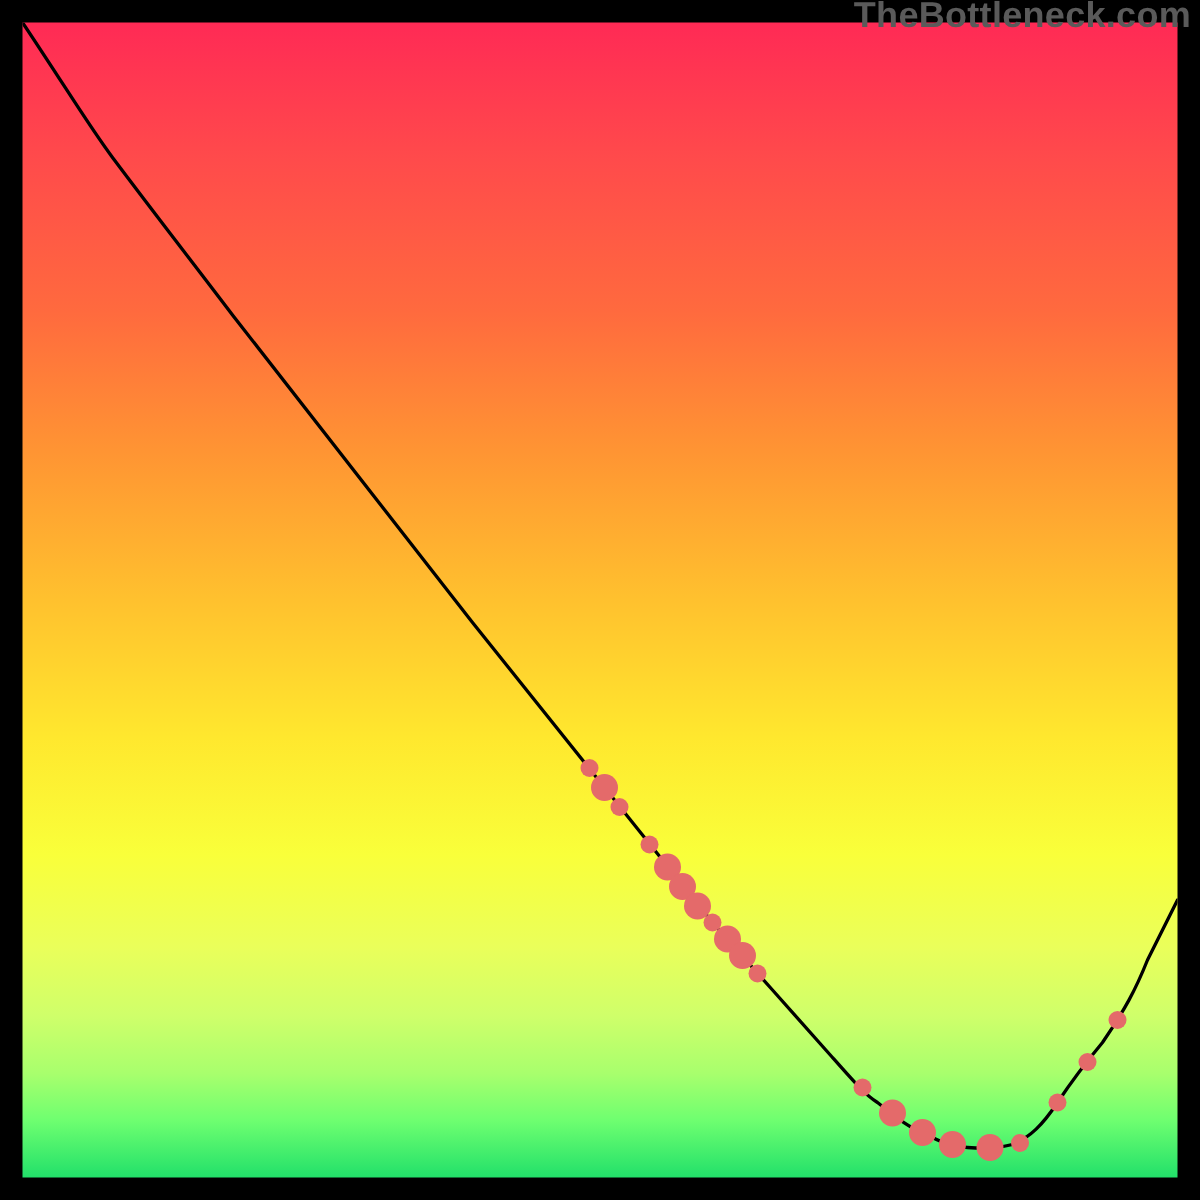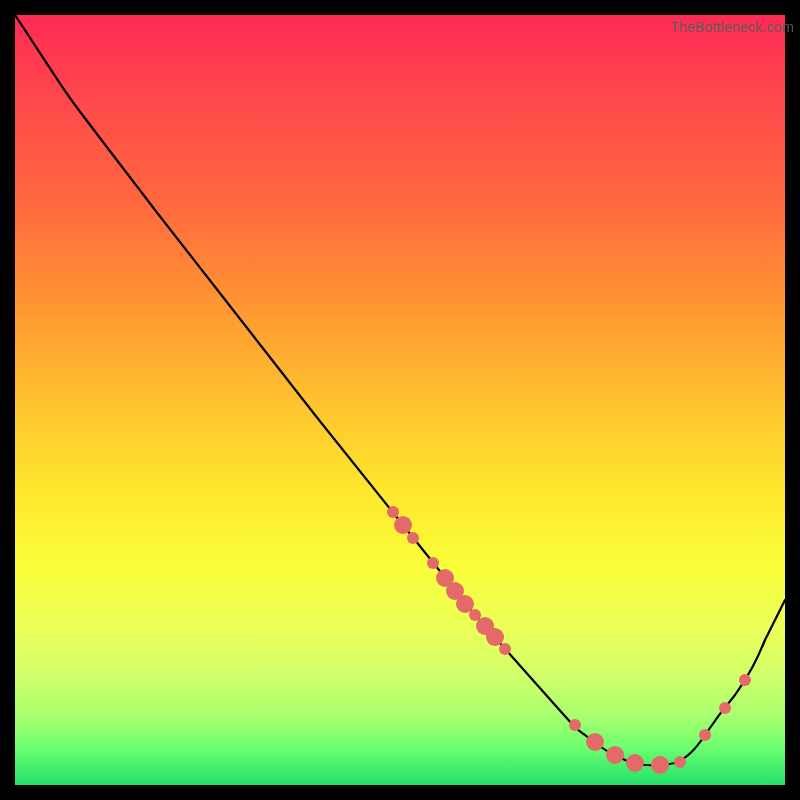--- a/index.html
+++ b/index.html
@@ -36,25 +36,25 @@
       #f9ff3a 72%,
       #eaff5a 80%,
       #cfff6a 86%,
       #a8ff6d 91%,
       #6fff70 95%,
       #22e06a 100%
     );
   }
   .watermark {
     position: absolute;
-    top: 16px;
+    top: 0px;
     right: 6px;
     color: #5a5a5a;
-    font-size: 14px;
-    font-weight: 400;
+    font-size: 24px;
+    font-weight: 700;
     letter-spacing: 0.2px;
     line-height: 22px;
   }
   svg.curve {
     position: absolute;
     left: 0;
     top: 0;
     width: 770px;
     height: 770px;
   }

